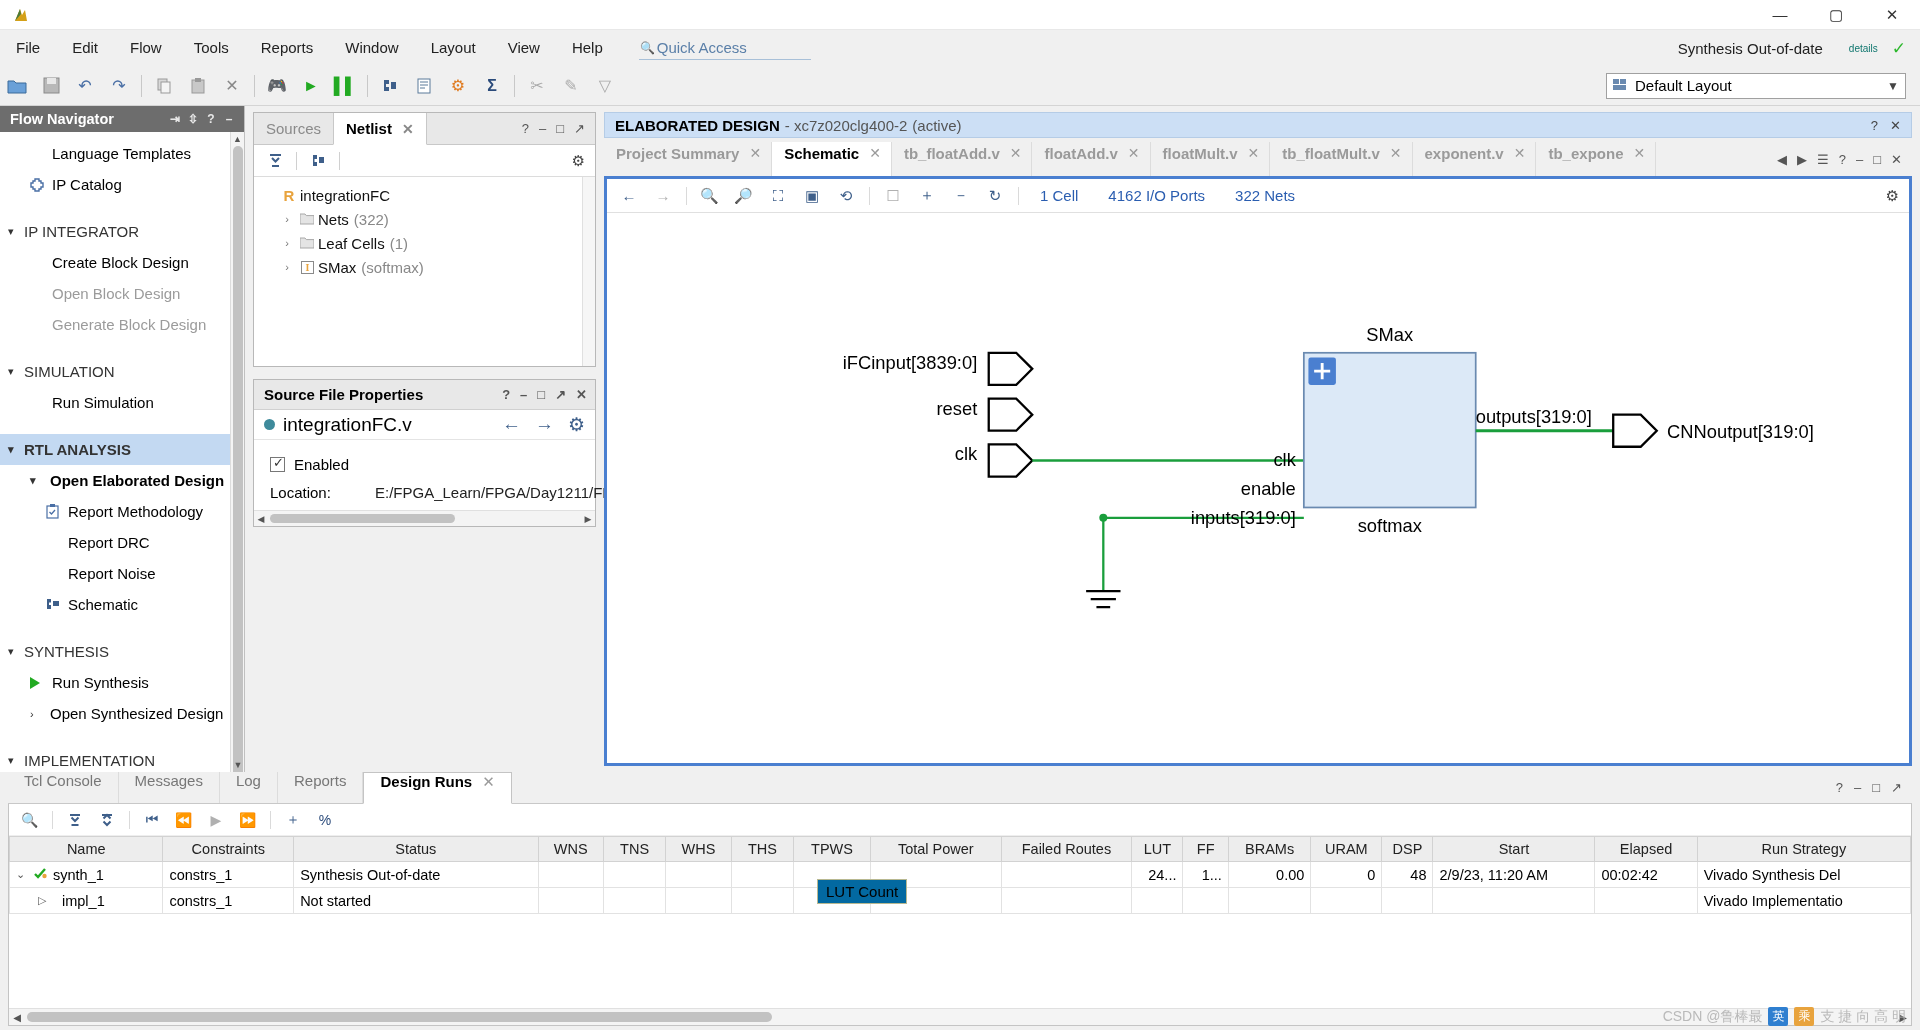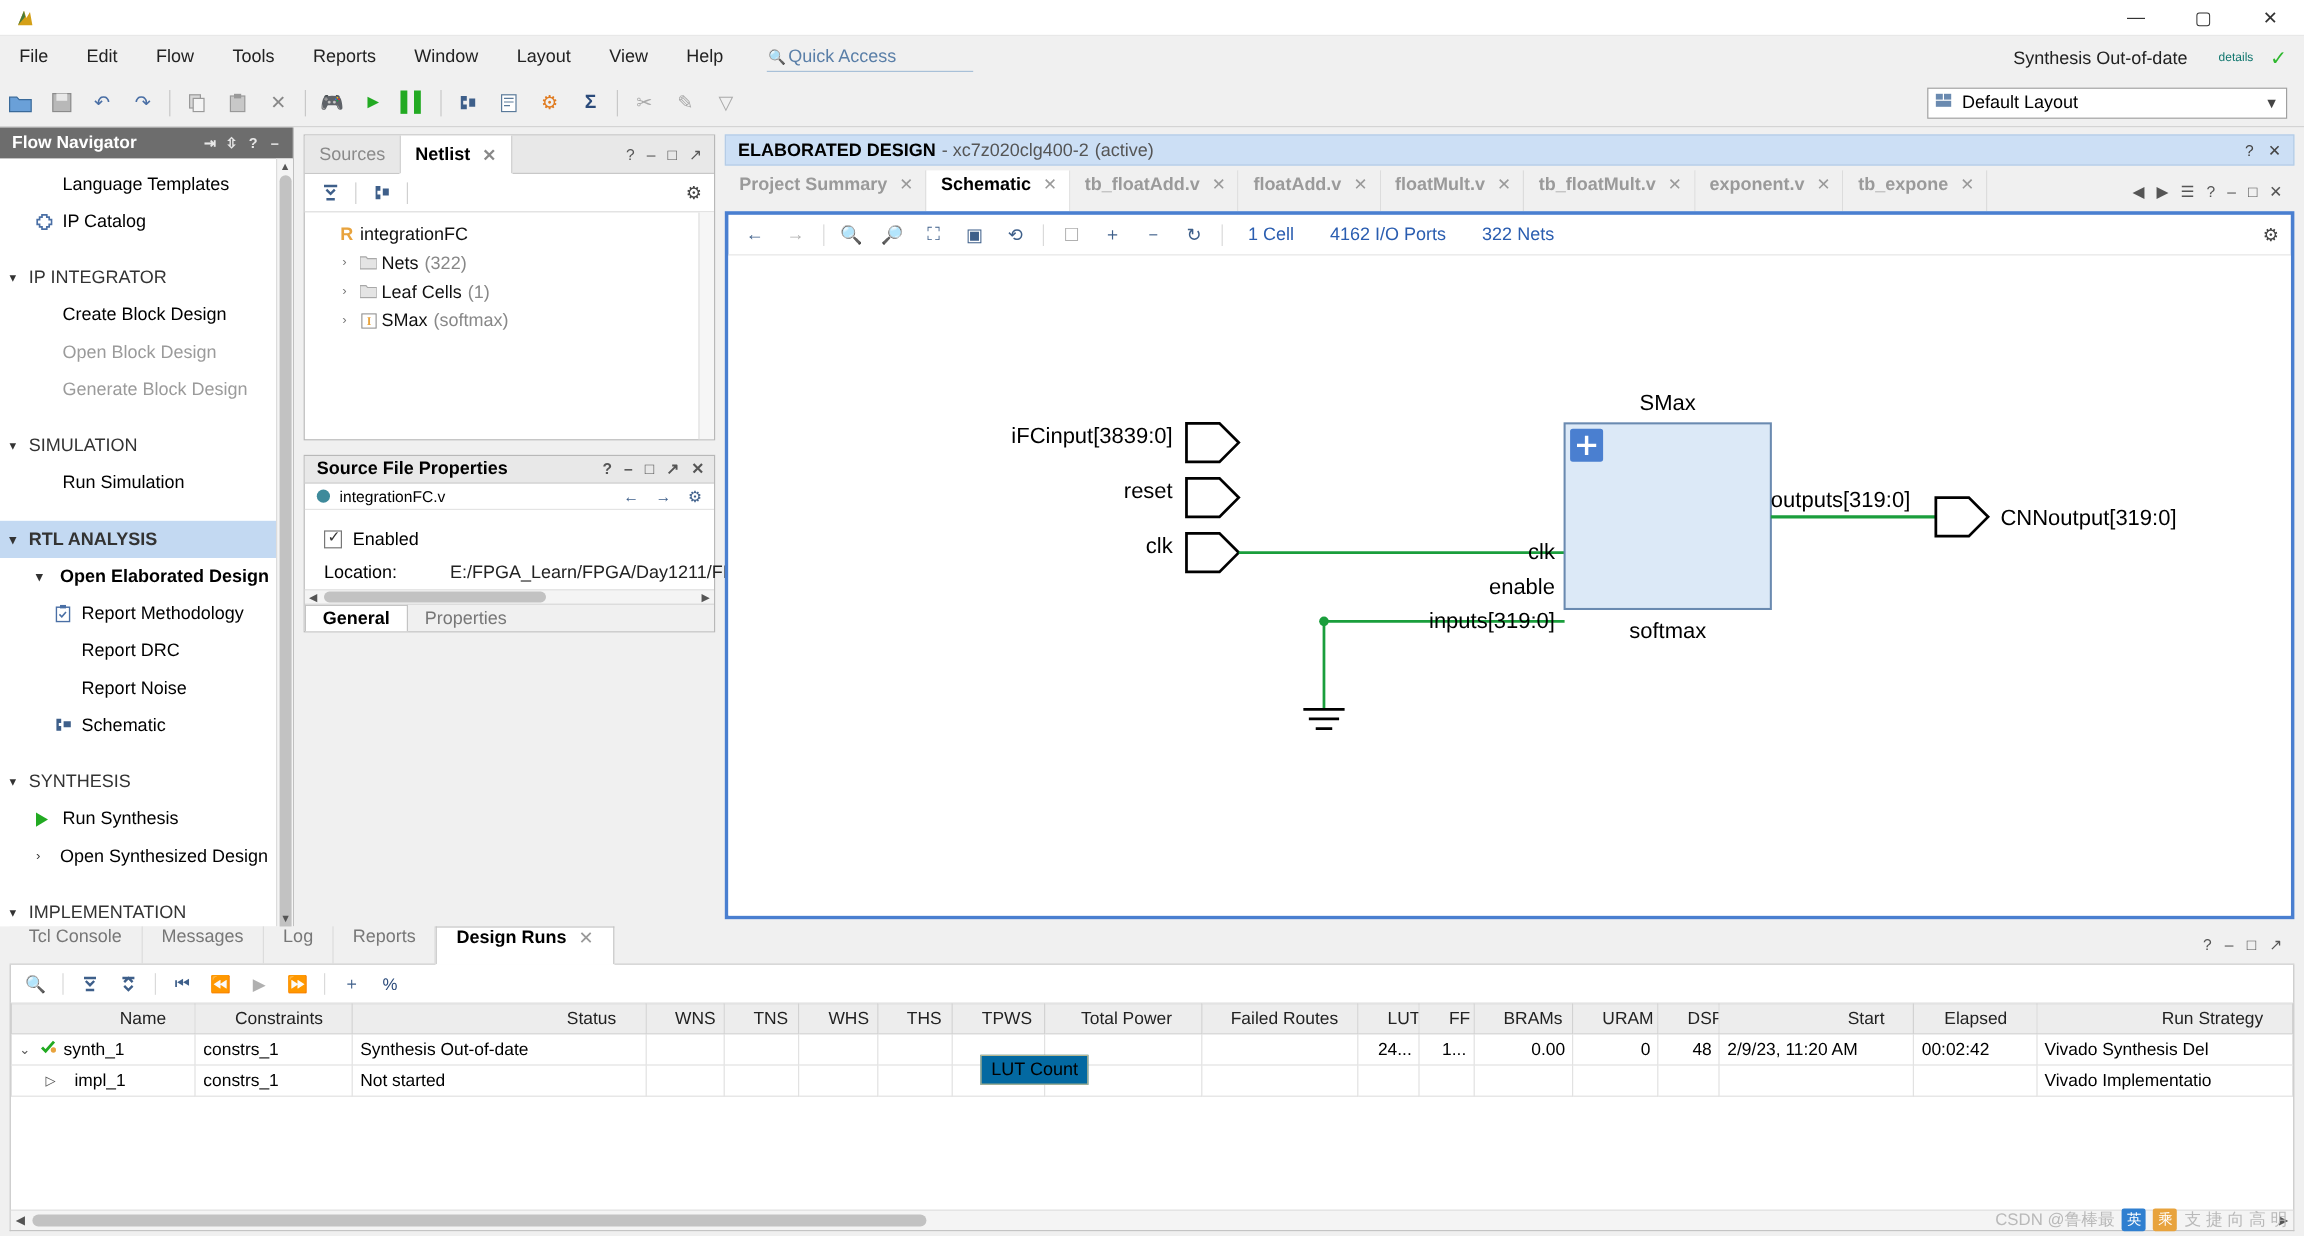--- a/index.html
+++ b/index.html
@@ -109,21 +109,21 @@
   .trow .tlabel { color:#111; }
   .trow .tcount { color: #888; margin-left: 5px;}
   .rootR { color:#e8a33d; font-weight:bold; font-size:15px; }
 
   .netlistPanelWrap { height: 255px; display: flex; flex-direction: column; }
   .netlistScrollV { width: 13px; background:#f6f6f6; border-left:1px solid #e0e0e0;}
 
   .propsPanel { margin-top: 12px; height: 148px; display:flex; flex-direction:column; }
   .prop-title { height: 30px; background:#e8e8e8; border-bottom:1px solid #d0d0d0; display:flex; align-items:center; padding-left:10px; font-weight:bold; font-size:15px;}
   .prop-title .pctl2 { margin-left:auto; display:flex; gap:10px; padding-right:8px; color:#555; font-size:13px;}
-  .prop-file { height: 30px; display:flex; align-items:center; padding-left:10px; gap:8px; font-size:13px; border-bottom:1px solid #e4e4e4;}
+  .prop-file { height: 30px; display:flex; align-items:center; padding-left:10px; gap:8px; font-size:19px; border-bottom:1px solid #e4e4e4;}
   .dot-teal { width:11px;height:11px;border-radius:50%;background:#3e8a9b;}
   .prop-file .farrows { margin-left:auto; display:flex; gap:14px; padding-right:10px; color:#3e5f8a;}
   .prop-content { flex:1; display:flex; }
   .prop-fields { flex:1; padding: 10px 0 0 16px; }
   .prop-line { display:flex; align-items:center; height: 28px; font-size:15px;}
   .cbx { width:15px;height:15px;border:1px solid #777; background:#fff; margin-right:9px; position:relative;}
   .cbx:after { content:"✓"; position:absolute; left:2px; top:-3px; font-size:13px; color:#333;}
   .prop-label { width: 105px; }
   .prop-value { color:#222; white-space:nowrap; overflow:hidden;}
   .prop-vscroll { width:13px; background:#f6f6f6; border-left:1px solid #e4e4e4; display:flex; flex-direction:column; justify-content:space-between;}
@@ -168,22 +168,22 @@
   .btab .x { margin-left:10px; color:#999; font-weight:normal;}
   .btabs .bctl { margin-left:auto; display:flex; gap:11px; padding-right:10px; align-items:center; color:#555; font-size:13px;}
 
   .bpanel { flex:1; background:#fff; border:1px solid #c4c4c4; border-top:none; display:flex; flex-direction:column; min-height:0;}
   .brtoolbar { height: 32px; display:flex; align-items:center; gap:2px; padding-left:6px; border-bottom:1px solid #eee;}
   .brtoolbar .rb { width:30px;height:26px;display:flex;align-items:center;justify-content:center;color:#3e5f8a;font-size:14px;}
   .brtoolbar .rsep { width:1px;height:18px;background:#dadada;margin:0 5px;}
 
   table.runs { border-collapse: collapse; width: 100%; font-size: 14.5px; table-layout: fixed;}
   table.runs th {
-    background: #ededed; border: 1px solid #d2d2d2; font-weight: normal; text-align: right;
-    padding: 4px 24px; height: 25px; color:#222; white-space:nowrap; overflow:hidden;
+    background: #ededed; border: 1px solid #d2d2d2; font-weight: normal; text-align: center;
+    padding: 4px 4px; height: 25px; color:#222; white-space:nowrap; overflow:hidden;
   }
   table.runs td { border: 1px solid #e2e2e2; padding: 3px 6px; height: 26px; white-space:nowrap; overflow:hidden; }
   table.runs td.num { text-align: right; }
   .runname { display:flex; align-items:center; gap:6px;}
   .rcaret { font-size: 11px; color:#555; width:12px; display:inline-block;}
   .tooltip {
     position: absolute; background: #0369a1; border: 1px solid #b8b890;
     font-size: 15px; padding: 3px 8px; color: #000; z-index: 50;
   }
   .hscrollbar { height: 17px; background:#f4f4f4; border-top:1px solid #e0e0e0; display:flex; align-items:center;}
@@ -526,28 +526,20 @@
           </div>
           <div class="prop-vscroll">
             <span>▲</span>
             <span>▼</span>
           </div>
         </div>
         <div class="prop-hscroll">
           <span class="ha">◀</span>
           <span class="hthumb"></span>
           <span class="ha" style="margin-left:auto;">▶</span>
-        </div>
-        <div class="prop-tabs">
-          <div class="pt active">
-            <span>General</span>
-          </div>
-          <div class="pt">
-            <span>Properties</span>
-          </div>
         </div>
       </div>
     </div>
 
     <div class="rightcol">
       <div class="elabheader">
         <b>ELABORATED DESIGN</b>
         <span class="gray">- xc7z020clg400-2</span>
         <span class="gray">(active)</span>
         <span class="ectl">

